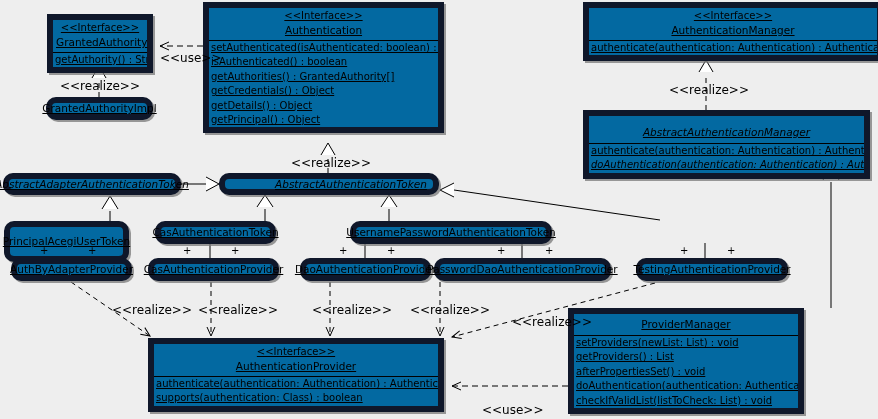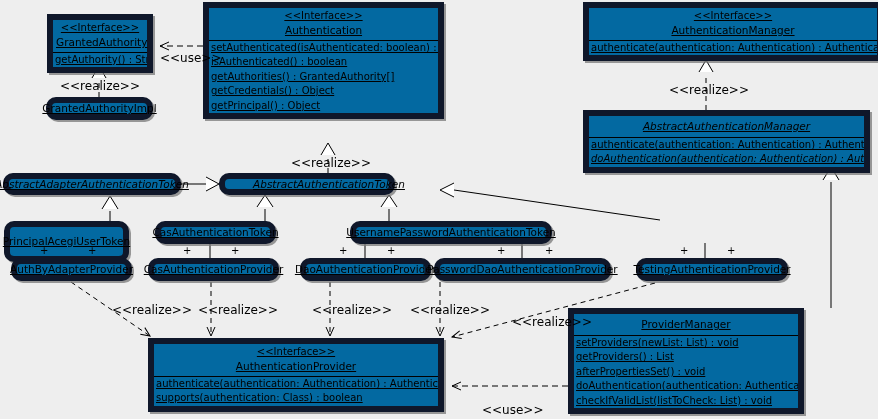--- a/index.html
+++ b/index.html
@@ -234,51 +234,52 @@
     <div class="hdr">
       <span class="stereo">&lt;&lt;Interface&gt;&gt;</span>
       <span class="cname">Authentication</span>
     </div>
     <div class="sep"></div>
     <div class="ops">
       <div class="op">setAuthenticated(isAuthenticated: boolean) : void</div>
       <div class="op">isAuthenticated() : boolean</div>
       <div class="op">getAuthorities() : GrantedAuthority[]</div>
       <div class="op">getCredentials() : Object</div>
+      <div class="op">getDetails() : Object</div>
       <div class="op">getPrincipal() : Object</div>
     </div>
   </div>
 
   <div class="uml" style="left:583px;top:2px;width:300px;">
     <div class="hdr">
       <span class="stereo">&lt;&lt;Interface&gt;&gt;</span>
       <span class="cname">AuthenticationManager</span>
     </div>
     <div class="sep"></div>
     <div class="ops">
       <div class="op">authenticate(authentication: Authentication) : Authentication</div>
     </div>
   </div>
 
   <div class="uml" style="left:583px;top:110px;width:287px;">
-    <div class="hdr" style="padding-top:3px;padding-bottom:3px;">
+    <div class="hdr" style="padding-top:9px;padding-bottom:3px;">
       <span class="cname abs">AbstractAuthenticationManager</span>
     </div>
     <div class="sep"></div>
     <div class="ops">
       <div class="op">authenticate(authentication: Authentication) : Authentication</div>
       <div class="op abs">doAuthentication(authentication: Authentication) : Authentication</div>
     </div>
   </div>
 
   <div class="uml simple" style="left:3px;top:173px;width:178px;height:22px;">
     <span class="cname abs">AbstractAdapterAuthenticationToken</span>
   </div>
 
-  <div class="uml simple" style="left:219px;top:173px;width:176px;height:22px;padding-left:44px;">
+  <div class="uml simple" style="left:219px;top:173px;width:220px;height:22px;padding-left:44px;">
     <span class="cname abs">AbstractAuthenticationToken</span>
   </div>
 
   <div class="uml simple" style="left:4px;top:221px;width:125px;height:41px;">
     <span class="cname">PrincipalAcegiUserToken</span>
   </div>
 
   <div class="uml simple" style="left:155px;top:221px;width:121px;height:23px;">
     <span class="cname">CasAuthenticationToken</span>
   </div>

